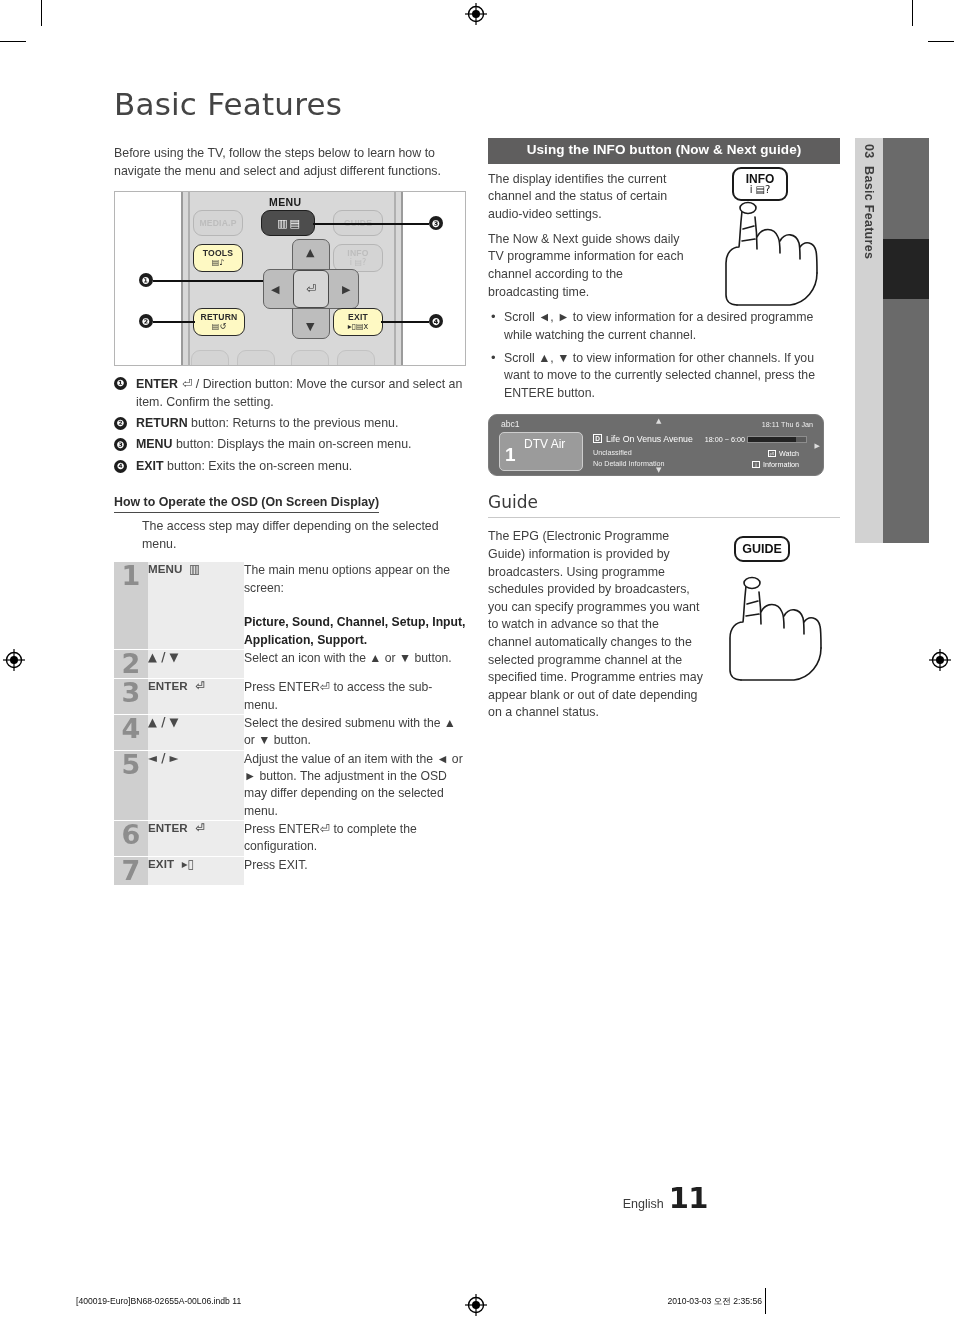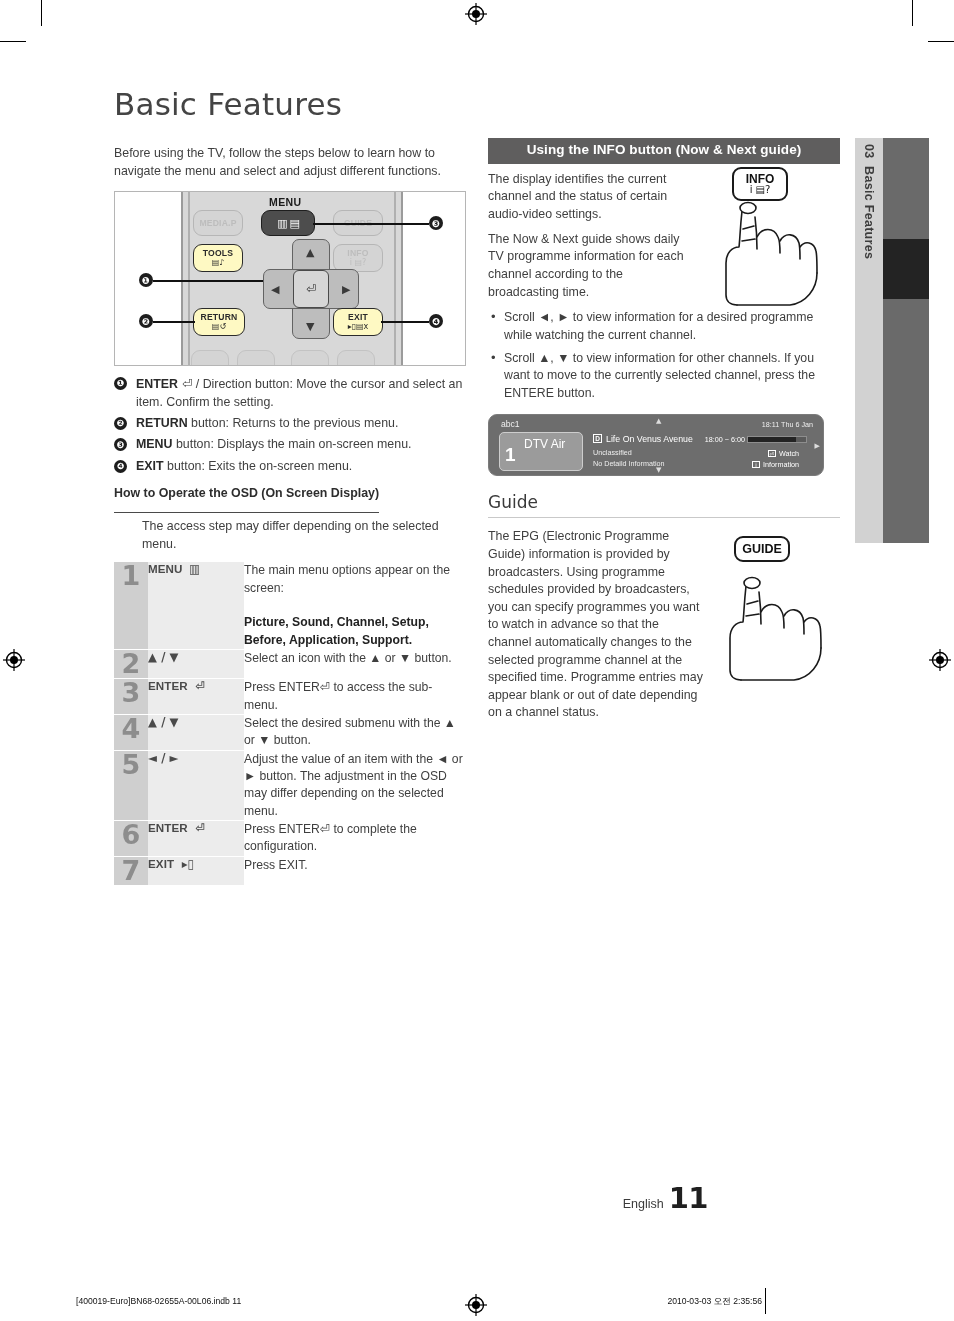--- a/index.html
+++ b/index.html
@@ -112,22 +112,22 @@
   }
   ol.numlist li .bul {
     position:absolute; left:0; top:2px; width:13px; height:13px;
     border-radius:50%; background:#1d1d1d; color:#fff;
     font-size:9px; font-weight:bold; display:flex; align-items:center;
     justify-content:center; font-family:"DejaVu Sans", sans-serif;
   }
   ol.numlist li b { color:#2a2a2a; font-weight:bold; }
 
   .osd-head {
-    margin-top:7px; font-size:12.4px; font-weight:bold; color:#2d2d2d;
-    display:inline-block; border-bottom:1.4px solid #4a4a4a; padding-bottom:12px;text-align:right;
+    margin-top:16px; font-size:12.4px; font-weight:bold; color:#2d2d2d;
+    display:inline-block; border-bottom:1.4px solid #4a4a4a; padding-bottom:3px;text-align:right;
   }
 
   
   table.steps { border-collapse:collapse; width:100%; margin-top:9px; table-layout:fixed; }
   table.steps td { vertical-align:top; padding:0; }
   td.num {
     width:34px; background:#cfcfcf; color:#8d8d8d;
     font-size:27px; font-weight:bold; text-align:center;
     font-family:"DejaVu Sans", sans-serif; line-height:1.05;
     padding-top:1px;
@@ -368,21 +368,21 @@
     <table class="steps">
       <tbody>
           <tr class="sep">
         <td class="num">1</td>
         <td class="key">
           <span>MENU</span>
           <span class="gl" style="letter-spacing:-1px;">&nbsp;▥</span>
         </td>
         <td class="desc">
           <span>The main menu options appear on the screen:</span><br><br>
-          <b>Picture, Sound, Channel, Setup, Before, Application, Support.</b>
+          <b>Picture, Sound, Channel, Setup, Input, Application, Support.</b>
         </td>
       </tr>
       <tr class="sep">
         <td class="num">2</td>
         <td class="key gl">▲ / ▼</td>
         <td class="desc">Select an icon with the ▲ or ▼ button.</td>
       </tr>
       <tr class="sep">
         <td class="num">3</td>
         <td class="key">

